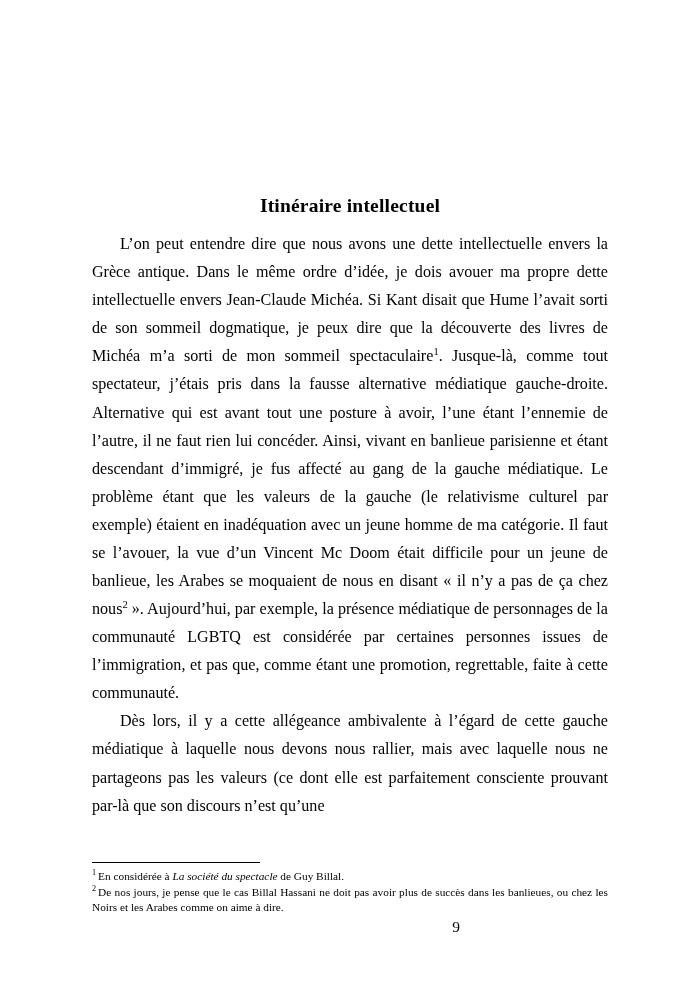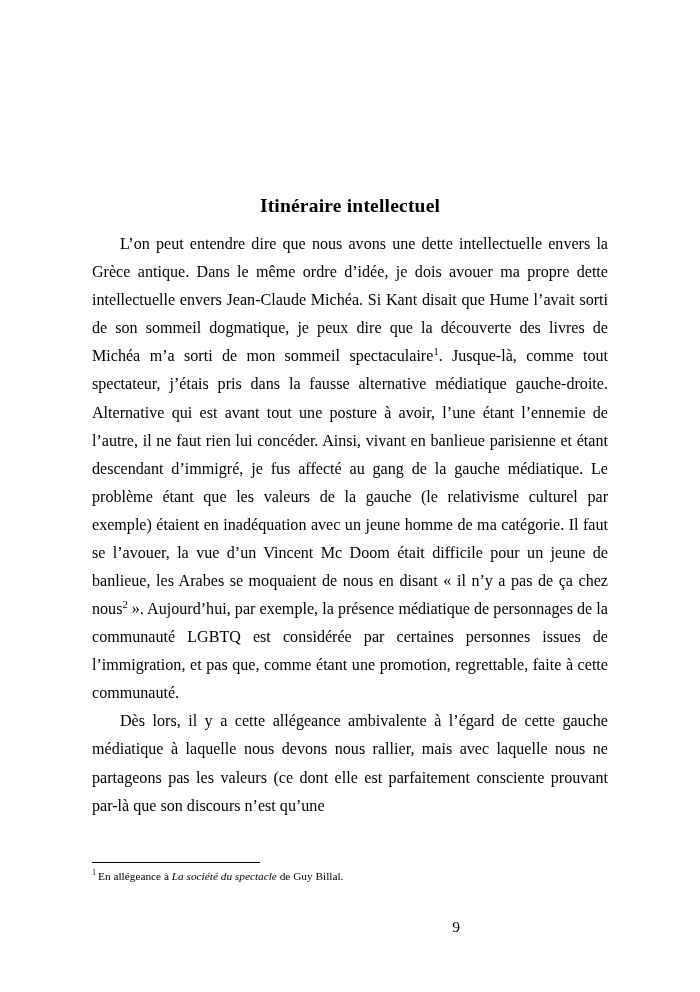--- a/index.html
+++ b/index.html
@@ -103,19 +103,20 @@
 
       <p>Dès lors, il y a cette allégeance ambivalente à l’égard de cette gauche médiatique à laquelle nous devons nous rallier, mais avec laquelle nous ne partageons pas les valeurs (ce dont elle est parfaitement consciente prouvant par-là que son discours n’est qu’une</p>
 
     </div>
 
   </div>
 
   <div class="footnotes">
     <div class="fn-rule"></div>
 
-    <p class="footnote"><span class="fn-num">1</span><span>En allégeance à </span><i>La société du spectacle</i><span> de Guy Billal.</span></p>
+    <p class="footnote"><span class="fn-num">1</span><span>En considérée à </span><i>La société du spectacle</i><span> de Guy Billal.</span></p>
 
+    <p class="footnote"><span class="fn-num">2</span><span>De nos jours, je pense que le cas Billal Hassani ne doit pas avoir plus de succès dans les banlieues, ou chez les Noirs et les Arabes comme on aime à dire.</span></p>
   </div>
 
   <div class="page-number">9</div>
 
 </div>
 
 </body></html>

